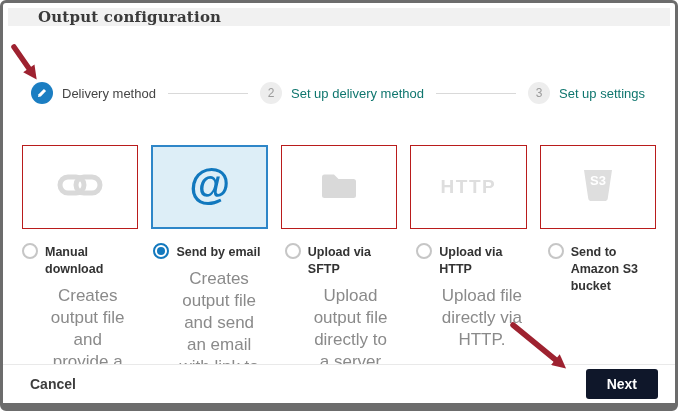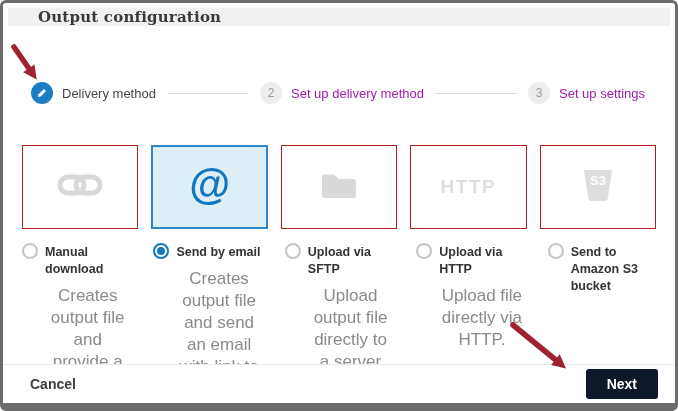--- a/index.html
+++ b/index.html
@@ -22,21 +22,21 @@
   .stepper{
     position:absolute;top:77px;left:28px;right:30px;height:26px;
     display:flex;align-items:center;
   }
   .step{display:flex;align-items:center;cursor:pointer;}
   .step-circle{
     width:22px;height:22px;border-radius:50%;background:#ededed;color:#9b9b9b;
     display:flex;align-items:center;justify-content:center;font-size:12px;flex:0 0 auto;
   }
   .step-circle.active{background:#1b7ec2;}
-  .step-label{margin-left:9px;font-size:13px;color:#a21caf;white-space:nowrap;}
+  .step-label{margin-left:9px;font-size:13px;color:#0f766e;white-space:nowrap;}
   .step-label.active{color:#454545;}
   .connector{flex:1 1 auto;height:1px;background:#d9d9d9;margin:0 12px;}
   
   .cards{position:absolute;top:142px;left:19px;right:19px;display:flex;gap:13px;}
   .card{
     flex:1 1 0;height:84px;background:#fff;border:1px solid #b91c1c;
     display:flex;align-items:center;justify-content:center;cursor:pointer;
   }
   .card.selected{background:#ddeef7;border:1px solid #2e86c8;box-shadow:inset 0 0 0 1px #2e86c8;}
   .at-glyph{font-size:42px;font-weight:bold;color:#1178be;line-height:1;margin-top:-4px;}

